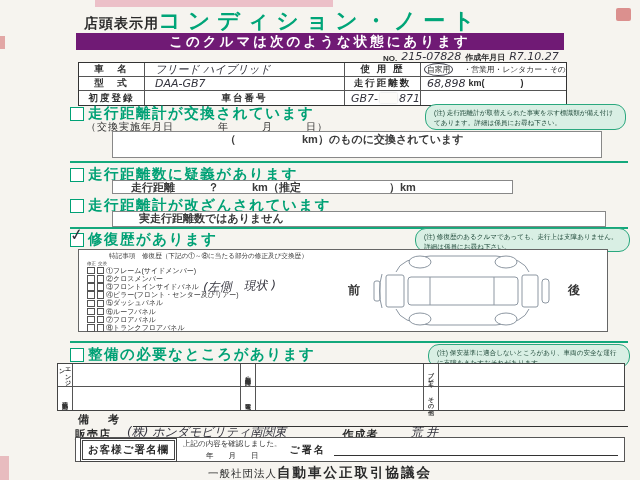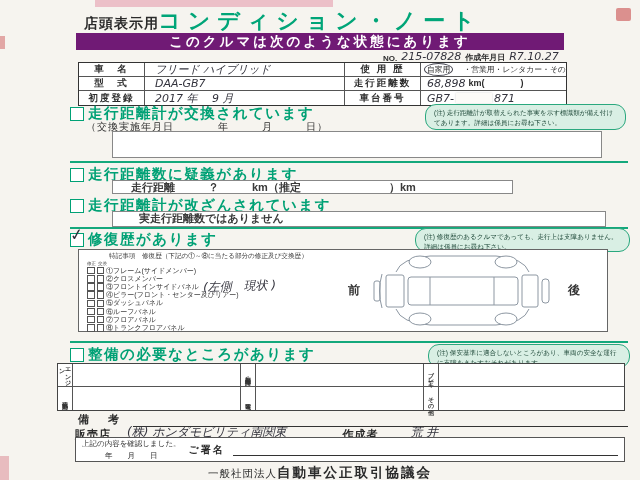--- a/index.html
+++ b/index.html
@@ -112,36 +112,36 @@
 
   <div class="ilab">型　式</div>
   <div class="ival hand">DAA-GB7</div>
   <div class="ilab">走行距離数</div>
   <div class="ival" style="padding-left:6px">
     <span class="hand">68,898</span>&nbsp;
     <span class="print" style="font-size:9px;font-weight:bold">km(　　　　)</span>
   </div>
 
   <div class="ilab">初度登録</div>
-  <div class="ival hand">2017 年　 9 月</div>
   <div class="ilab">車台番号</div>
   <div class="ival" style="padding-left:6px">
     <span class="hand">GB7-</span>
     <span class="redact"></span>
     <span class="hand">871</span>
   </div>
 </div>
 
 <div class="abs sec-head" style="top:104px;left:70px">
   <span class="cbx"></span>
   <span>走行距離計が交換されています</span>
 </div>
 <div class="abs subline" style="top:120px;left:86px">（交換実施年月日　　　　年　　　月　　　日）</div>
 <div class="abs note" style="top:104px;left:425px;width:201px;height:26px">(注) 走行距離計が取替えられた事実を示す標識類が備え付けてあります。詳細は係員にお尋ね下さい。</div>
 <div class="abs ibox" style="top:131px;left:112px;width:490px;height:27px;padding-top:1px">
+  <div style="padding-left:112px">（　　　　　　km）のものに交換されています</div>
 </div>
 <div class="abs divider" style="top:161px;left:70px;width:558px"></div>
 
 <div class="abs sec-head" style="top:165px;left:70px">
   <span class="cbx"></span>
   <span>走行距離数に疑義があります</span>
 </div>
 <div class="abs ibox" style="top:180px;left:112px;width:401px;height:14px;padding-left:18px">走行距離　　　？　　　km（推定　　　　　　　　）km</div>
 
 <div class="abs sec-head" style="top:196px;left:70px">
@@ -257,20 +257,21 @@
 <div class="abs biko" style="top:424px;left:75px;width:550px">
   <span class="lab" style="letter-spacing:1px">販売店</span>
   <span class="hand dealer-val">(株) ホンダモビリティ南関東</span>
   <span class="uline" style="max-width:30px"></span>
   <span class="lab" style="letter-spacing:1px">作成者</span>
   <span class="hand dealer-val" style="min-width:60px;text-align:center">荒 井</span>
   <span class="uline"></span>
 </div>
 
 <div class="abs sigbox" style="top:437px;left:75px;width:550px;height:25px">
+  <span class="titlebox">お客様ご署名欄</span>
   <span class="mid">
     <span>上記の内容を確認しました。</span><br>
     <span>年　　月　　日</span>
   </span>
   <span class="siglab">ご署名</span>
   <span class="uline"></span>
 </div>
 
 <div class="abs footer" style="top:463px">
   <span class="org">一般社団法人</span><span class="orgb">自動車公正取引協議会</span>

